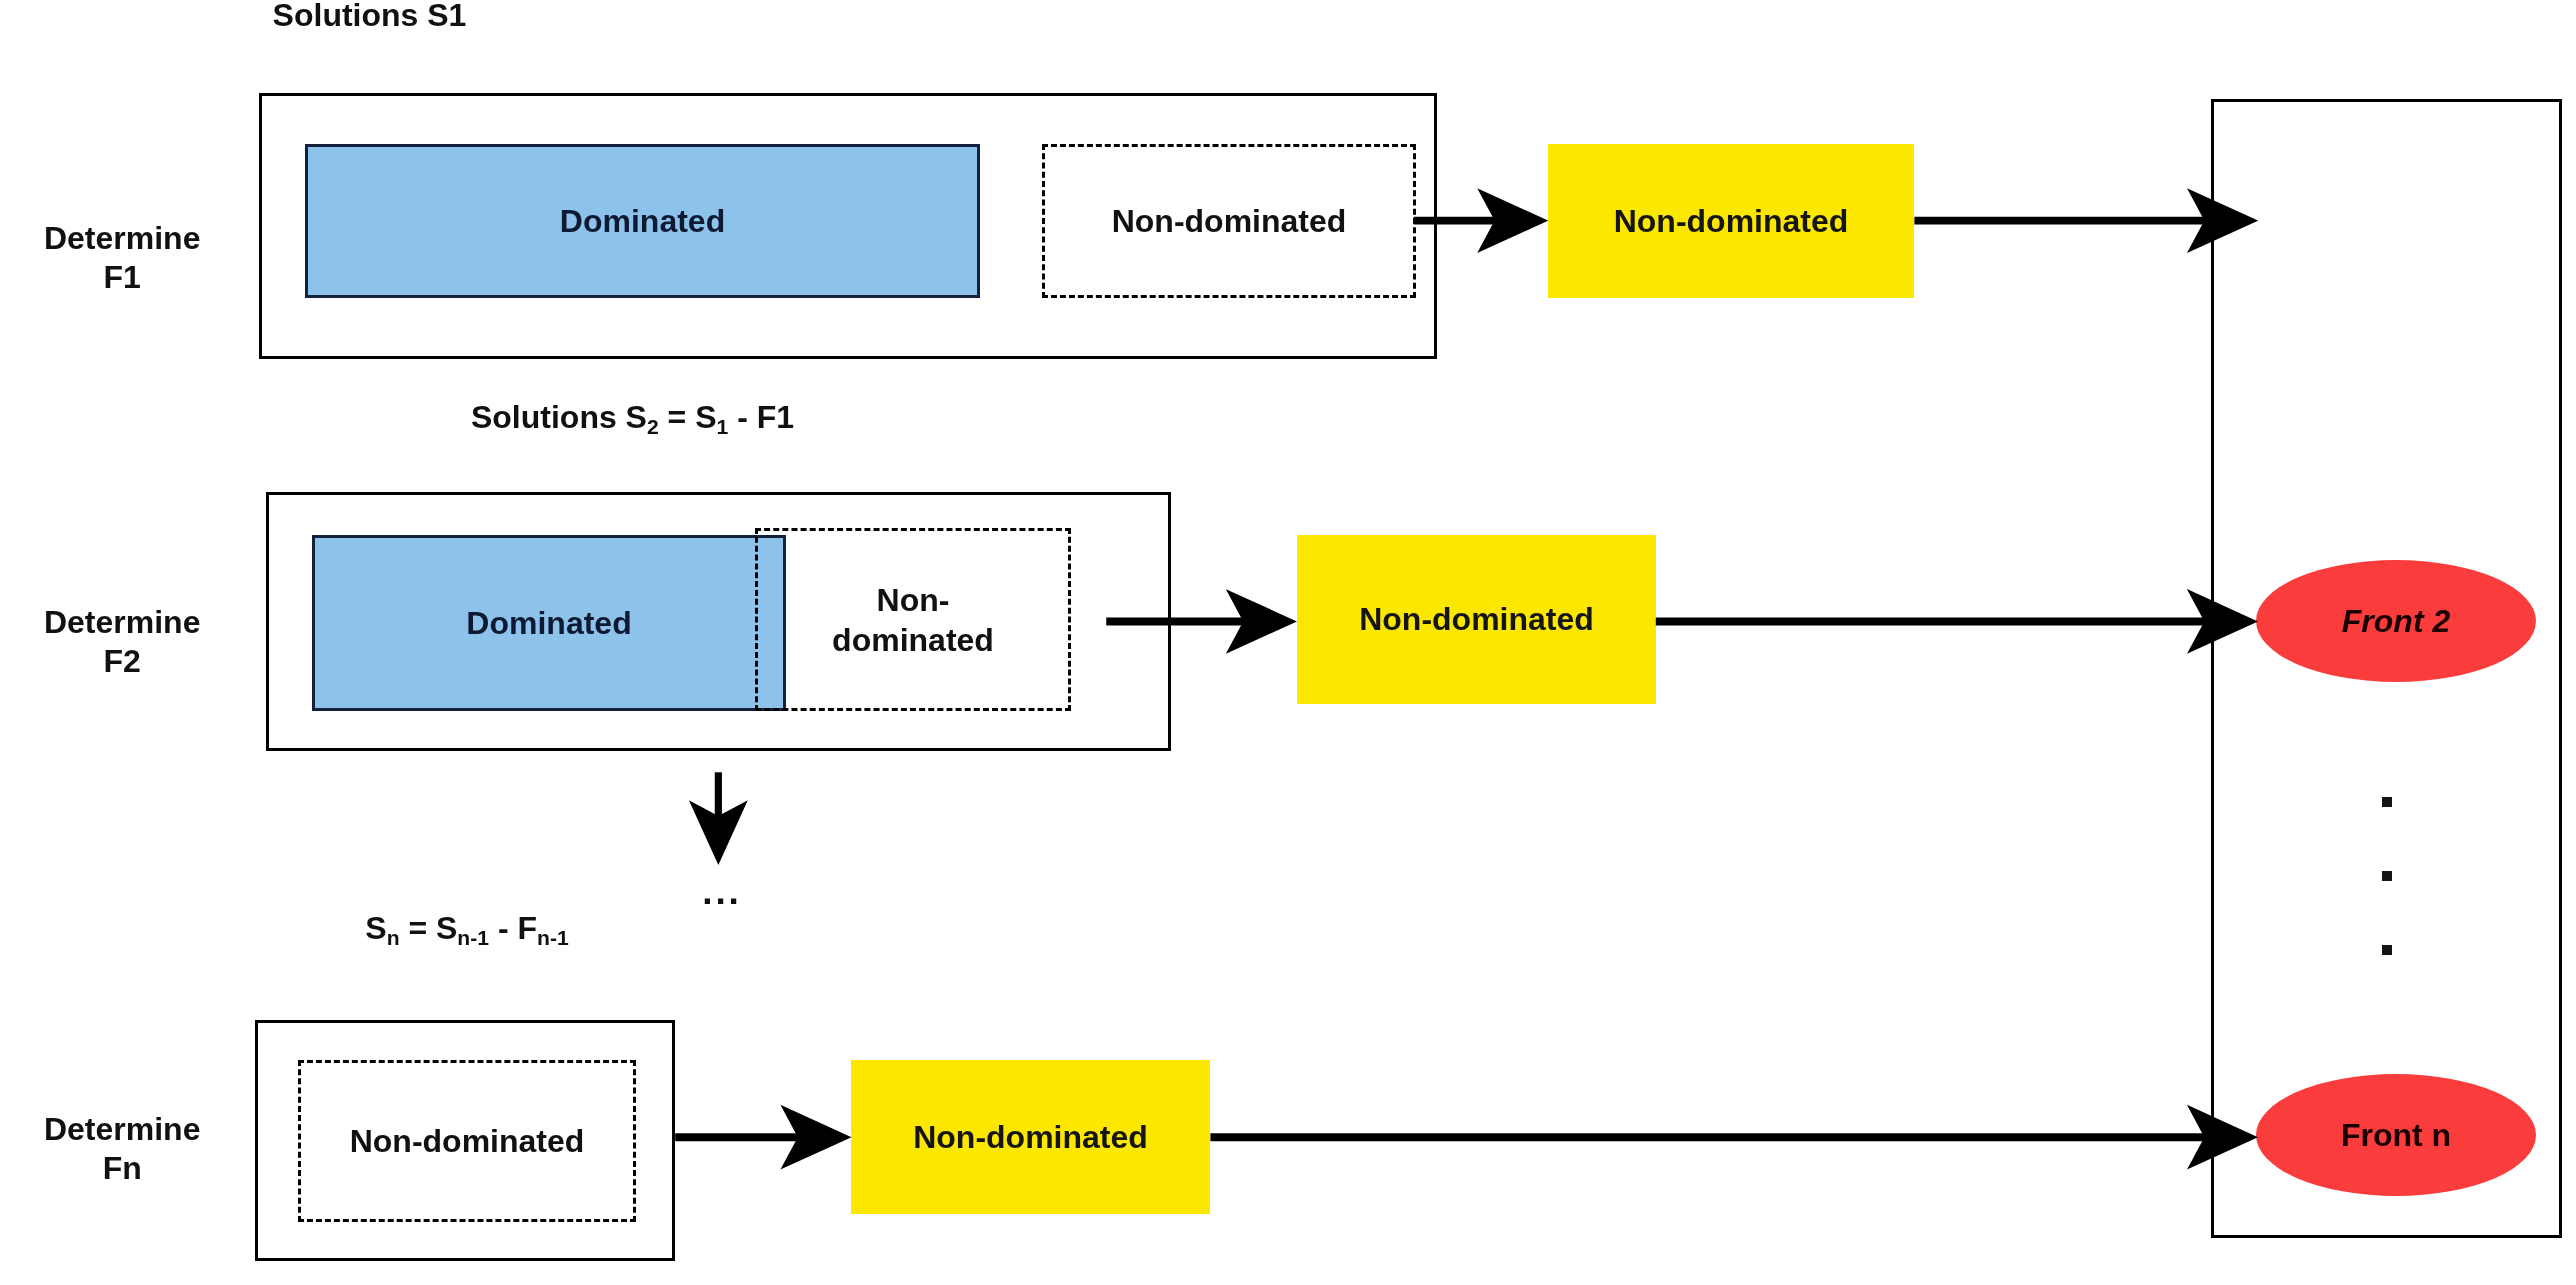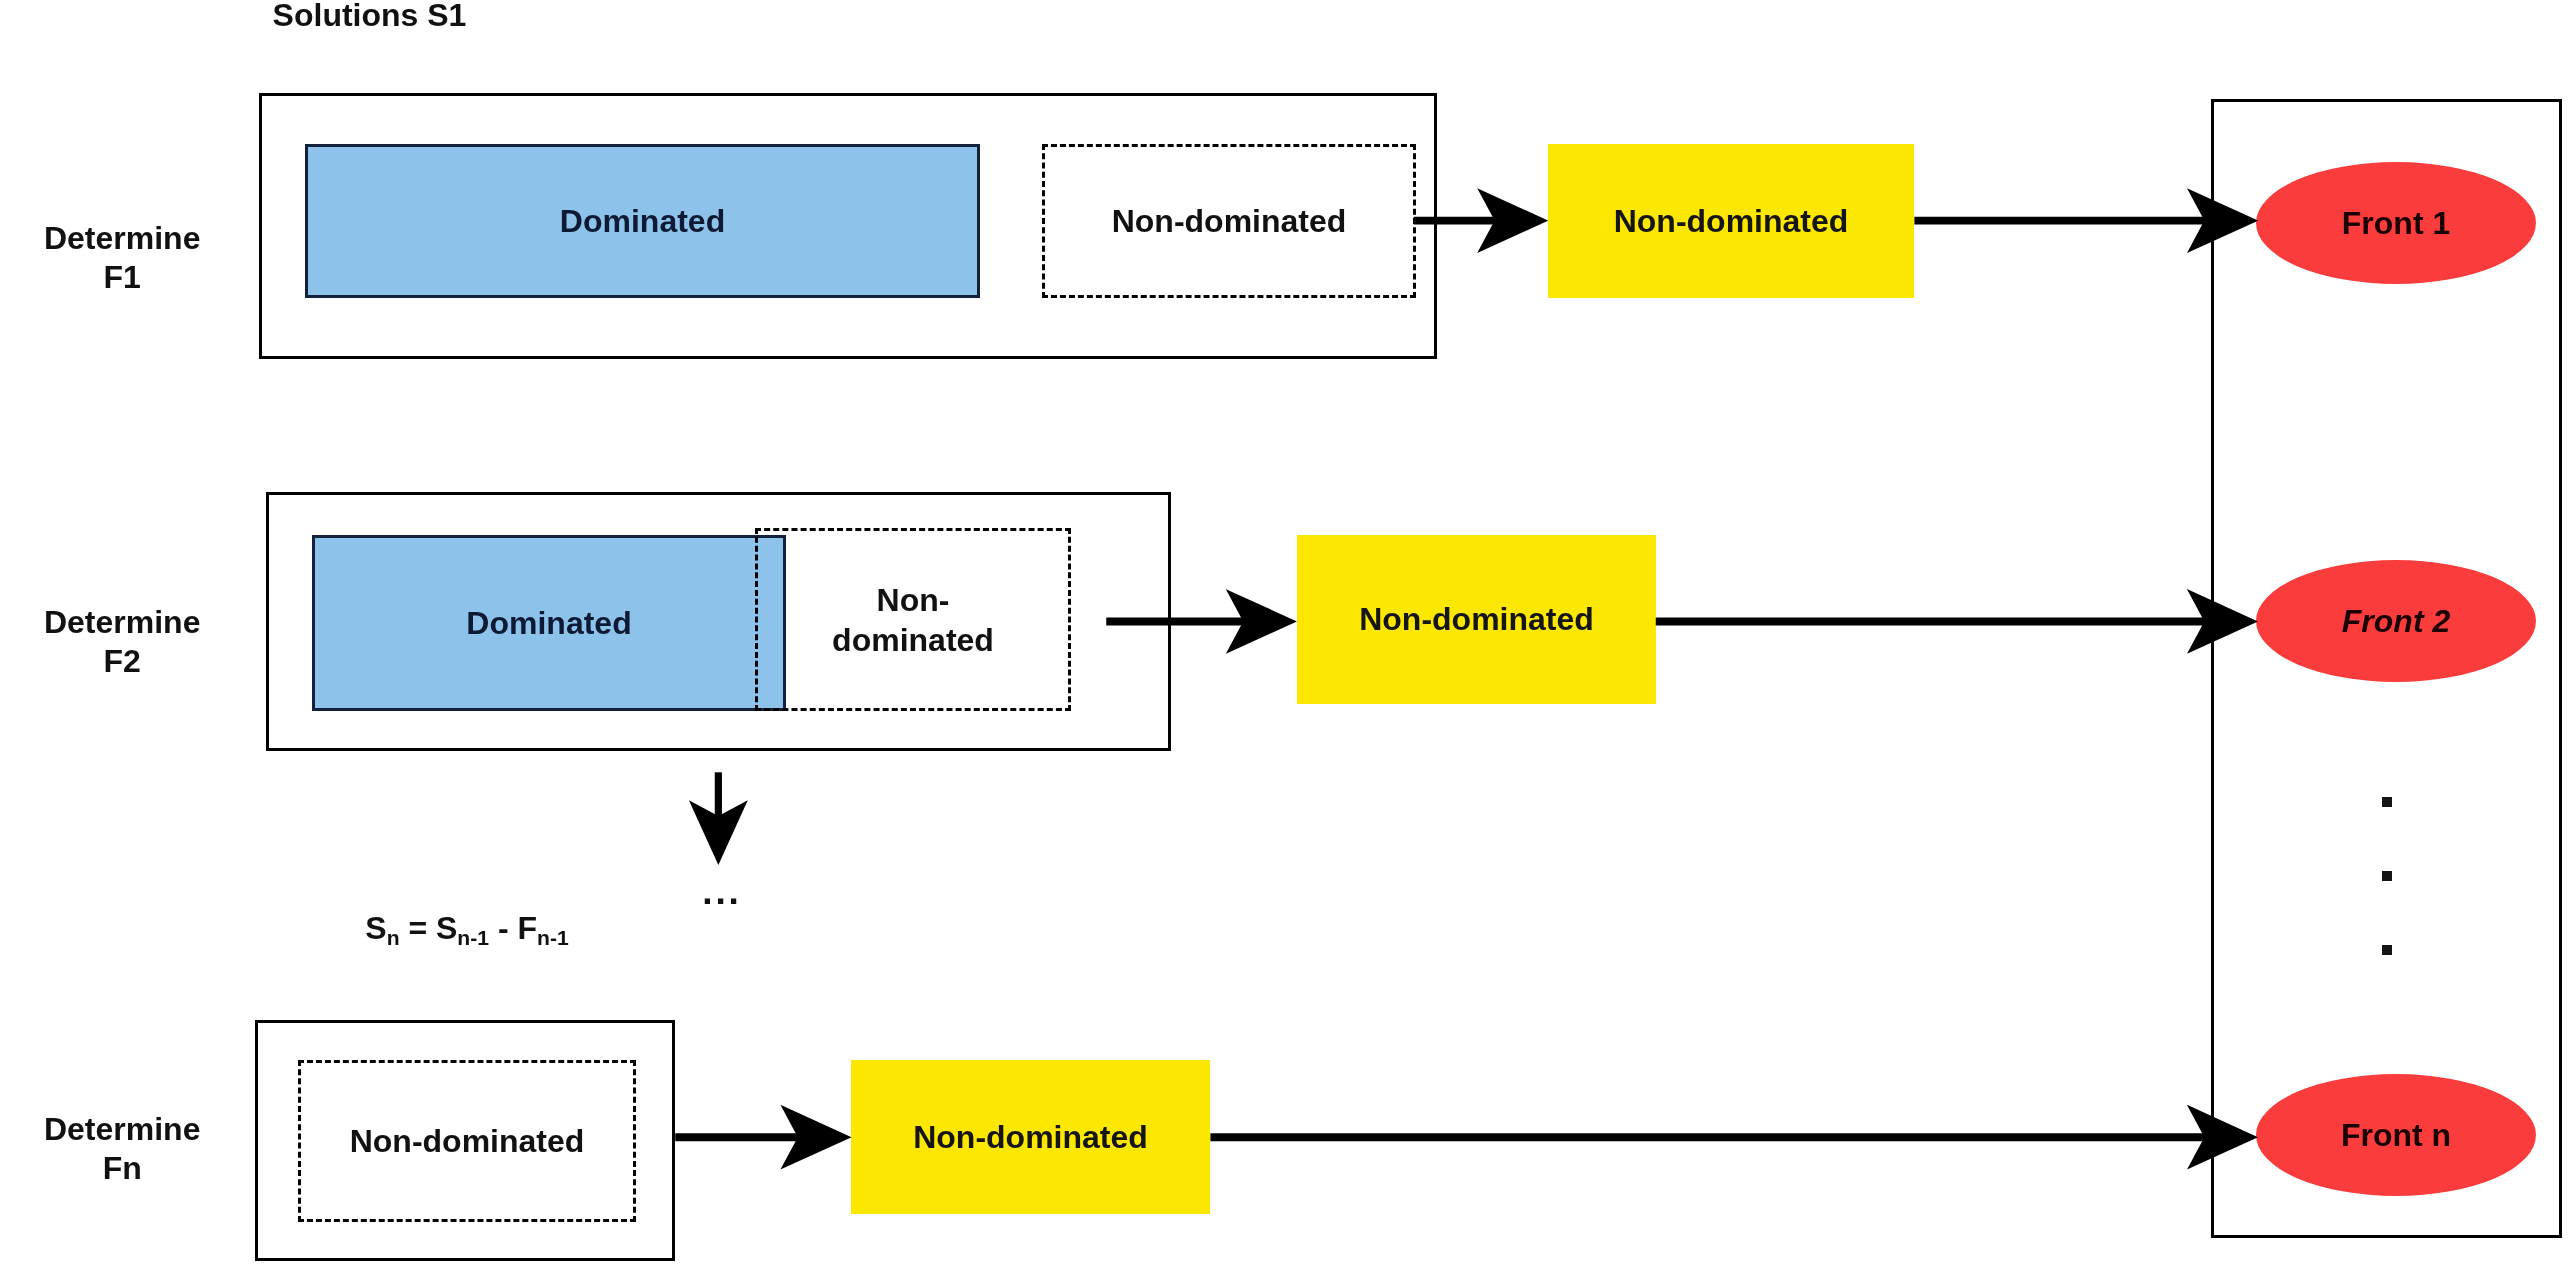--- a/index.html
+++ b/index.html
@@ -166,20 +166,21 @@
 
   <div class="dominated" style="left:305px; top:144px; width:675px; height:154px;">Dominated</div>
 
   <div class="nondom-dashed" style="left:1042px; top:144px; width:374px; height:154px;">Non-dominated</div>
 
   <div class="yellow-box" style="left:1548px; top:144px; width:366px; height:154px;">Non-dominated</div>
 
   <div class="row-label" style="left:7.2px; top:567px; width:230px;">Determine
 F2</div>
 
+  <div class="set-title" style="left:309px; top:399px; width:647px;"><span>Solutions </span><span>S</span><sub>2</sub><span> = </span><span>S</span><sub>1</sub><span> - F1</span></div>
 
   <div class="set-box" style="left:266px; top:492px; width:905px; height:259px;"></div>
 
   <div class="dominated" style="left:312px; top:535px; width:474px; height:176px;">Dominated</div>
 
   <div class="nondom-dashed" style="left:755px; top:528px; width:316px; height:183px; white-space:pre-line;">Non-
 dominated</div>
 
   <div class="yellow-box" style="left:1297px; top:535px; width:359px; height:169px;">Non-dominated</div>
 
@@ -191,21 +192,20 @@
   <div class="set-title" style="left:255px; top:910px; width:424px;"><span>S</span><sub>n</sub><span> = </span><span>S</span><sub>n-1</sub><span> - </span><span>F</span><sub>n-1</sub></div>
 
   <div class="set-box" style="left:255px; top:1020px; width:420px; height:241px;"></div>
 
   <div class="nondom-dashed" style="left:298px; top:1060px; width:338px; height:162px;">Non-dominated</div>
 
   <div class="yellow-box" style="left:851px; top:1060px; width:359px; height:154px;">Non-dominated</div>
 
   <div class="fronts-container" style="left:2211px; top:99px; width:351px; height:1139px;"></div>
 
-  <div class="front-ellipse" style="left:2256px; top:162px; width:280px; height:122px;">Front 1</div>
 
   <div class="front-ellipse" style="left:2256px; top:560px; width:280px; height:122px;font-style:italic;">Front 2</div>
 
   <div class="vdots" style="left:2382px; top:797px; width:10px; height:158px;">
       <i></i>
       <i></i>
       <i></i>
     </div>
 
   <div class="front-ellipse" style="left:2256px; top:1074px; width:280px; height:122px;">Front n</div>

